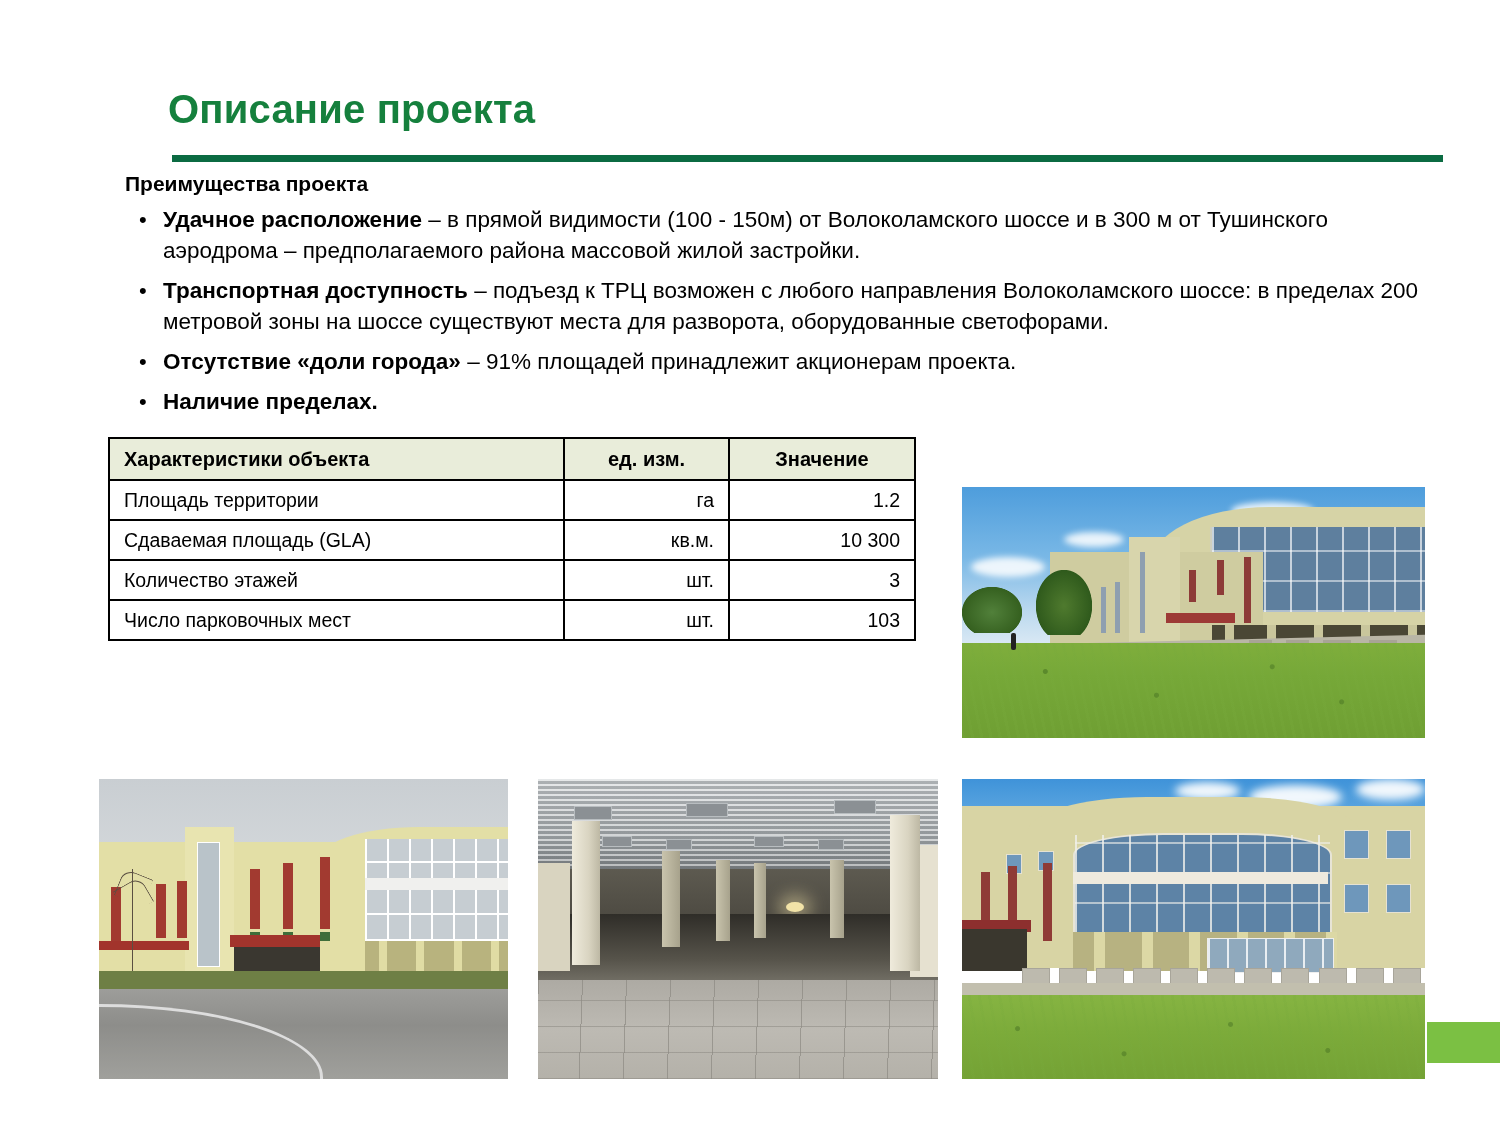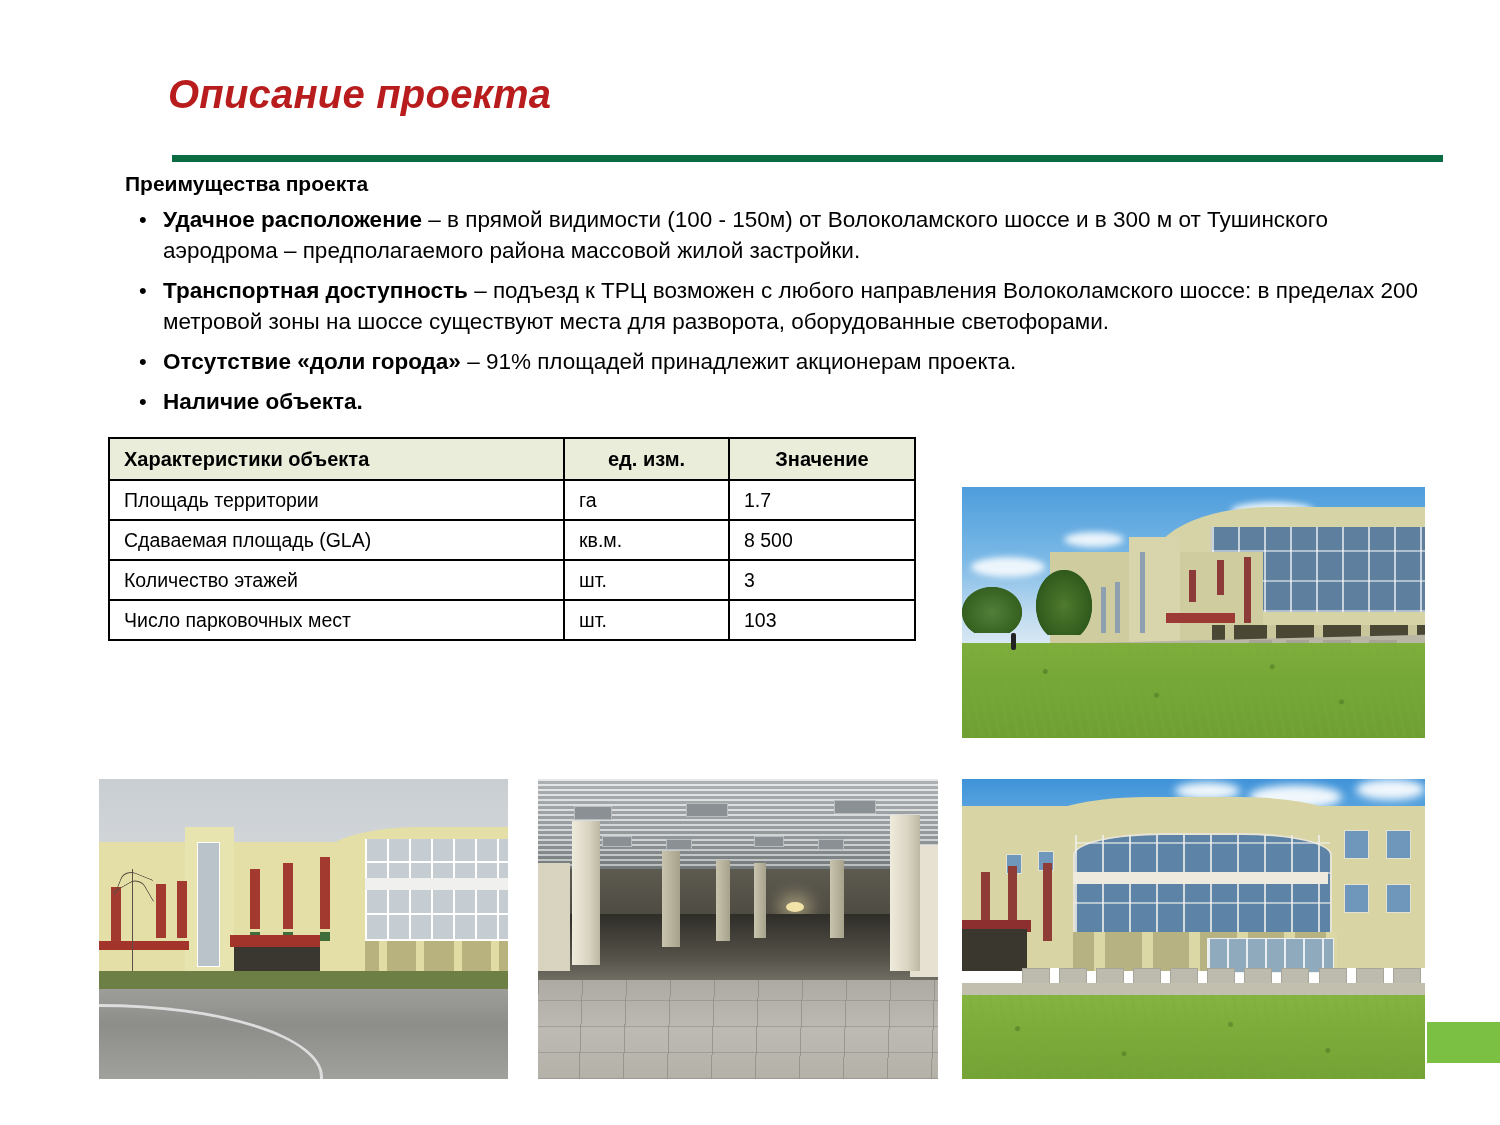--- a/index.html
+++ b/index.html
@@ -15,27 +15,26 @@
     width: 1500px;
     height: 1125px;
     background: #ffffff;
     overflow: hidden;
   }
 
   
   #title {
     position: absolute;
     left: 168px;
-    top: 72px;
+    top: 87px;
     font-size: 40px;
     font-weight: bold;
-    color: #b91c1c;
+    color: #15803d;
     letter-spacing: 0.2px;
     white-space: nowrap;
-    font-style: italic;
   }
   #title-rule {
     position: absolute;
     left: 172px;
     top: 155px;
     width: 1271px;
     height: 7px;
     background: #0b6b42;
   }
 
@@ -94,21 +93,21 @@
     background: #e9edda;
     font-weight: bold;
     font-size: 20px;
     height: 40px;
   }
   #spec-table thead th.c0 { text-align: left; }
   #spec-table thead th.c1,
   #spec-table thead th.c2 { text-align: center; }
   #spec-table tbody td.c0 { text-align: left; }
   #spec-table tbody td.c1,
-  #spec-table tbody td.c2 { text-align: left; }
+  #spec-table tbody td.c2 { text-align: right; }
   .col0 { width: 455px; }
   .col1 { width: 165px; }
   .col2 { width: 186px; }
 
   
   .photo {
     position: absolute;
     overflow: hidden;
   }
   .photo .scene { position: absolute; inset: 0; }
@@ -455,47 +454,47 @@
     <div class="bullet">
       <span class="dot">•</span>
       <b>Транспортная доступность</b><span> – подъезд к ТРЦ возможен с любого направления Волоколамского шоссе: в пределах 200 метровой зоны на шоссе существуют места для разворота, оборудованные светофорами.</span>
     </div>
     <div class="bullet">
       <span class="dot">•</span>
       <b>Отсутствие «доли города»</b><span> – 91% площадей принадлежит акционерам проекта.</span>
     </div>
     <div class="bullet">
       <span class="dot">•</span>
-      <b>Наличие объекта.</b><span></span>
+      <b>Наличие пределах.</b><span></span>
     </div>
   </div>
 
   <table id="spec-table">
     <colgroup>
       <col class="col0">
         <col class="col1">
         <col class="col2">
     </colgroup>
     <thead>
       <tr>
         <th class="c0">Характеристики объекта</th>
         <th class="c1">ед. изм.</th>
         <th class="c2">Значение</th>
       </tr>
     </thead>
     <tbody>
       <tr>
         <td class="c0">Площадь территории</td>
         <td class="c1">га</td>
-        <td class="c2">1.7</td>
+        <td class="c2">1.2</td>
       </tr>
       <tr>
         <td class="c0">Сдаваемая площадь (GLA)</td>
         <td class="c1">кв.м.</td>
-        <td class="c2">8 500</td>
+        <td class="c2">10 300</td>
       </tr>
       <tr>
         <td class="c0">Количество этажей</td>
         <td class="c1">шт.</td>
         <td class="c2">3</td>
       </tr>
       <tr>
         <td class="c0">Число парковочных мест</td>
         <td class="c1">шт.</td>
         <td class="c2">103</td>

